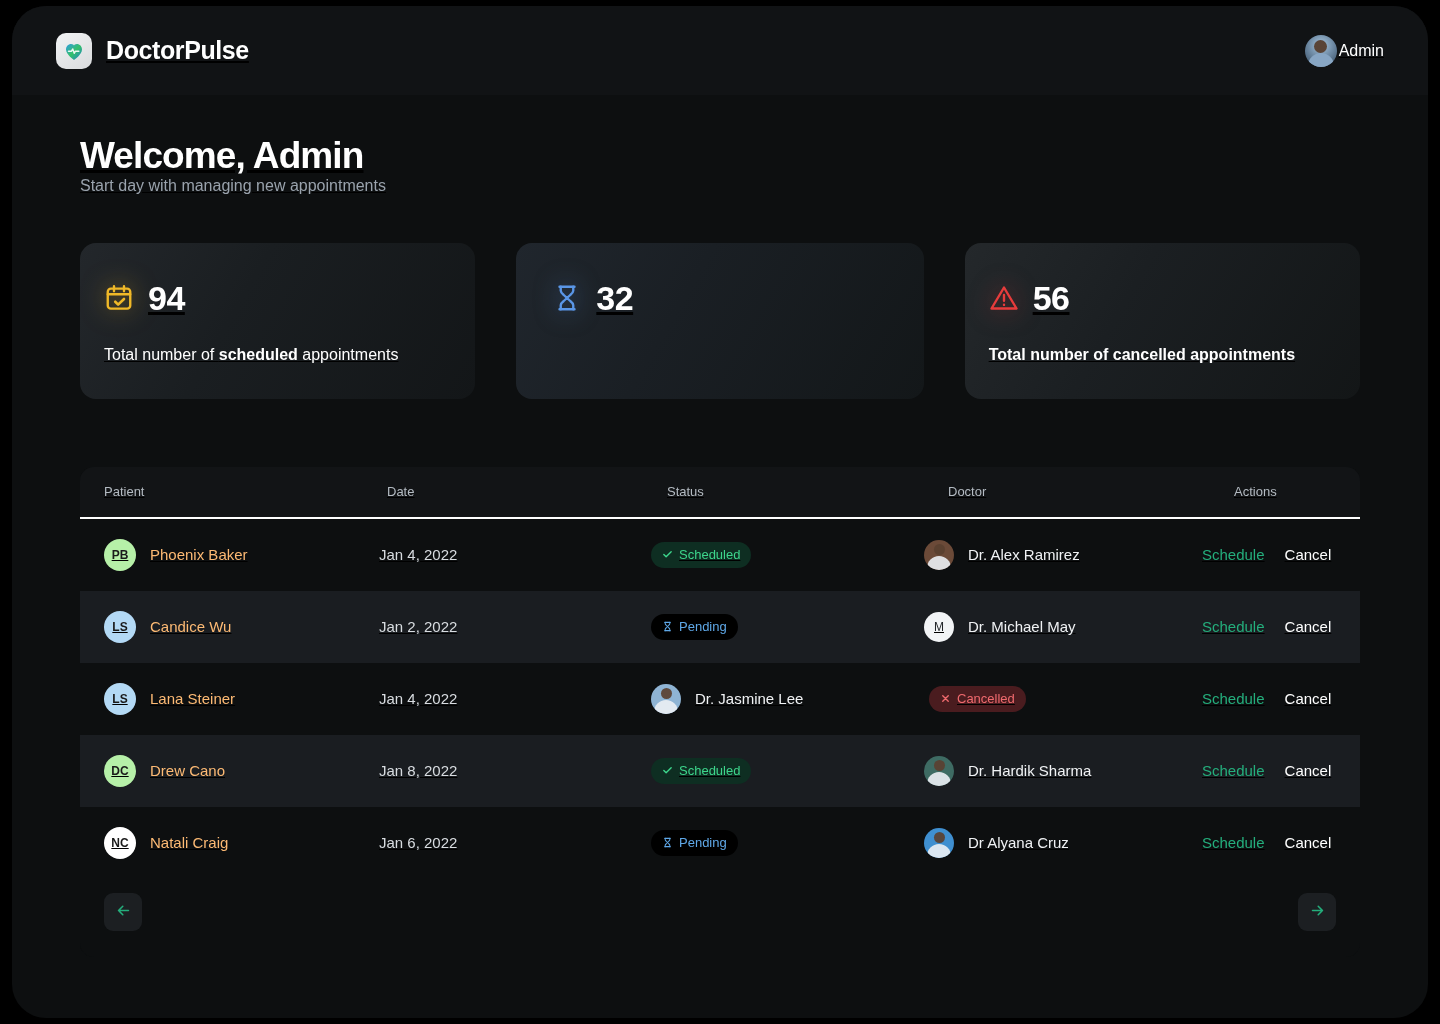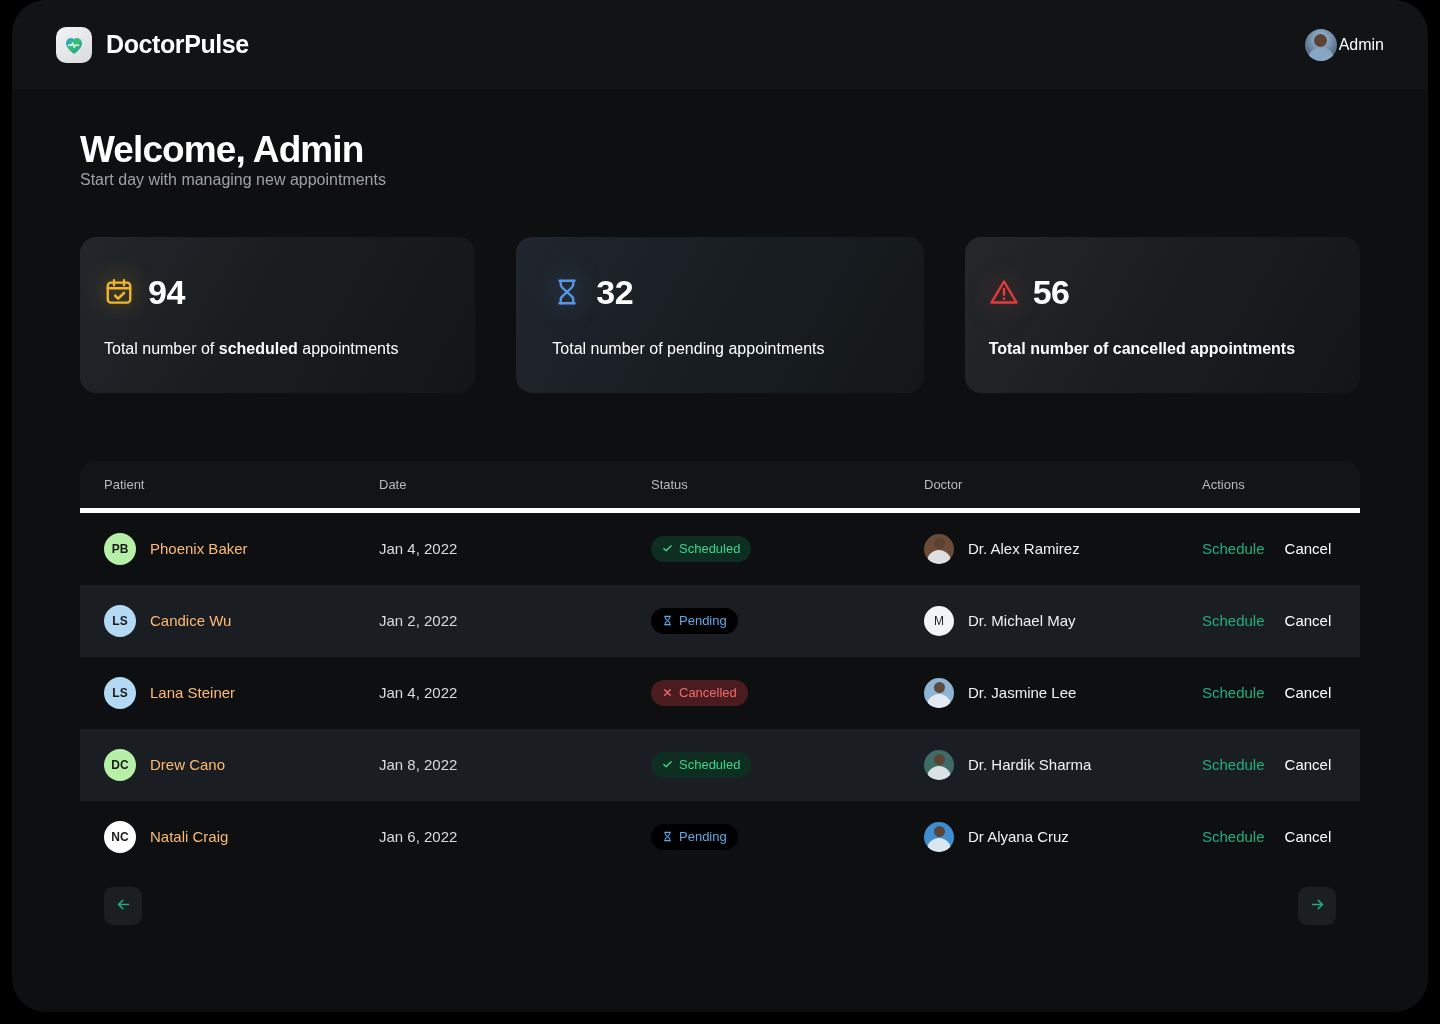--- a/index.html
+++ b/index.html
@@ -10,26 +10,27 @@
     background: #000000;
     font-family: "Liberation Sans", sans-serif;
     -webkit-font-smoothing: antialiased;
     overflow: hidden;
   }
 
   
   .app-shell {
     position: absolute;
     left: 12px;
-    top: 0;
+    top: 6px;
     width: 1416px;
     height: 1012px;
     background: #0d0f10;
     border-radius: 34px;
     overflow: hidden;
+    text-decoration: underline;
   }
 
   
   .header {
     height: 89px;
     background: #111315;
     display: flex;
     align-items: center;
     justify-content: space-between;
     padding: 0 44px 0 44px;
@@ -139,21 +140,22 @@
   }
   .t-row {
     display: flex;
     align-items: center;
     height: 72px;
     padding: 0 24px;
   }
   .t-head {
     height: 52px;
     background: #121416;
-    border-bottom: 5px solid #ffffff;
+    border-bottom: 2px solid #ffffff;
+    gap: 8px;
   }
   .t-head .cell { font-size: 13px; color: #b4bbc2; font-weight: 400; }
   .cell { display: flex; align-items: center; }
   .c-patient { width: 275px; flex: 0 0 275px; gap: 14px; }
   .c-date    { width: 272px; flex: 0 0 272px; }
   .c-status  { width: 273px; flex: 0 0 273px; text-align: right; }
   .c-doctor  { width: 278px; flex: 0 0 278px; gap: 14px; }
   .c-actions { flex: 1 1 auto; gap: 20px; }
 
   .t-body .t-row.odd  { background: #0d0f10; }
@@ -269,21 +271,20 @@
         <div class="stat-top">
           <span class="stat-icon icon-glow-blue">
             <svg width="30" height="30" viewBox="0 0 24 24" fill="none" stroke="#5a96e6" stroke-width="1.9" stroke-linecap="round" stroke-linejoin="round">
               <path d="M6 3h12M6 21h12"></path>
               <path d="M7 3v3.2c0 1.4 1 2.3 2.4 3.4L12 12l2.6-2.4C16 8.5 17 7.6 17 6.2V3"></path>
               <path d="M7 21v-3.2c0-1.4 1-2.3 2.4-3.4L12 12l2.6 2.4c1.4 1.1 2.4 2 2.4 3.4V21"></path>
             </svg>
           </span>
           <span class="stat-number">32</span>
         </div>
-        <div class="stat-label"><span>Total number of pending appointments</span><span class="em"></span><span></span></div>
       </div>
 
       <div class="stat-card canc">
         <div class="stat-top">
           <span class="stat-icon icon-glow-red">
             <svg width="30" height="30" viewBox="0 0 24 24" fill="none" stroke="#e63c3c" stroke-width="1.9" stroke-linecap="round" stroke-linejoin="round">
               <path d="M12 3.6L22 20.4H2L12 3.6z"></path>
               <path d="M12 9.6v4.6M12 17.4v.1"></path>
             </svg>
           </span>
@@ -360,33 +361,33 @@
             </div>
           </div>
           <div class="t-row odd">
             <div class="cell c-patient">
               <span class="pt-avatar" style="background:#b3d9f5">LS</span>
               <span class="pt-name">Lana Steiner</span>
             </div>
             <div class="cell c-date">
               <span class="date-txt">Jan 4, 2022</span>
             </div>
+            <div class="cell c-doctor">
+              <span class="doc-avatar photo" style="background:#8fb4d4"></span>
+              <span class="doc-name">Dr. Jasmine Lee</span>
+            </div>
             <div class="cell c-status">
               <span class="badge cancelled">
                 <span style="display:flex">
                   <svg class="badge-ico" viewBox="0 0 24 24" fill="none" stroke="currentColor" stroke-width="3" stroke-linecap="round" stroke-linejoin="round">
                     <path d="M18 6L6 18M6 6l12 12"></path>
                   </svg>
                 </span>
                 <span>Cancelled</span>
               </span>
-            </div>
-            <div class="cell c-doctor">
-              <span class="doc-avatar photo" style="background:#8fb4d4"></span>
-              <span class="doc-name">Dr. Jasmine Lee</span>
             </div>
             <div class="cell c-actions">
               <span class="act-schedule">Schedule</span>
               <span class="act-cancel">Cancel</span>
             </div>
           </div>
           <div class="t-row even">
             <div class="cell c-patient">
               <span class="pt-avatar" style="background:#b6f0a8">DC</span>
               <span class="pt-name">Drew Cano</span>

